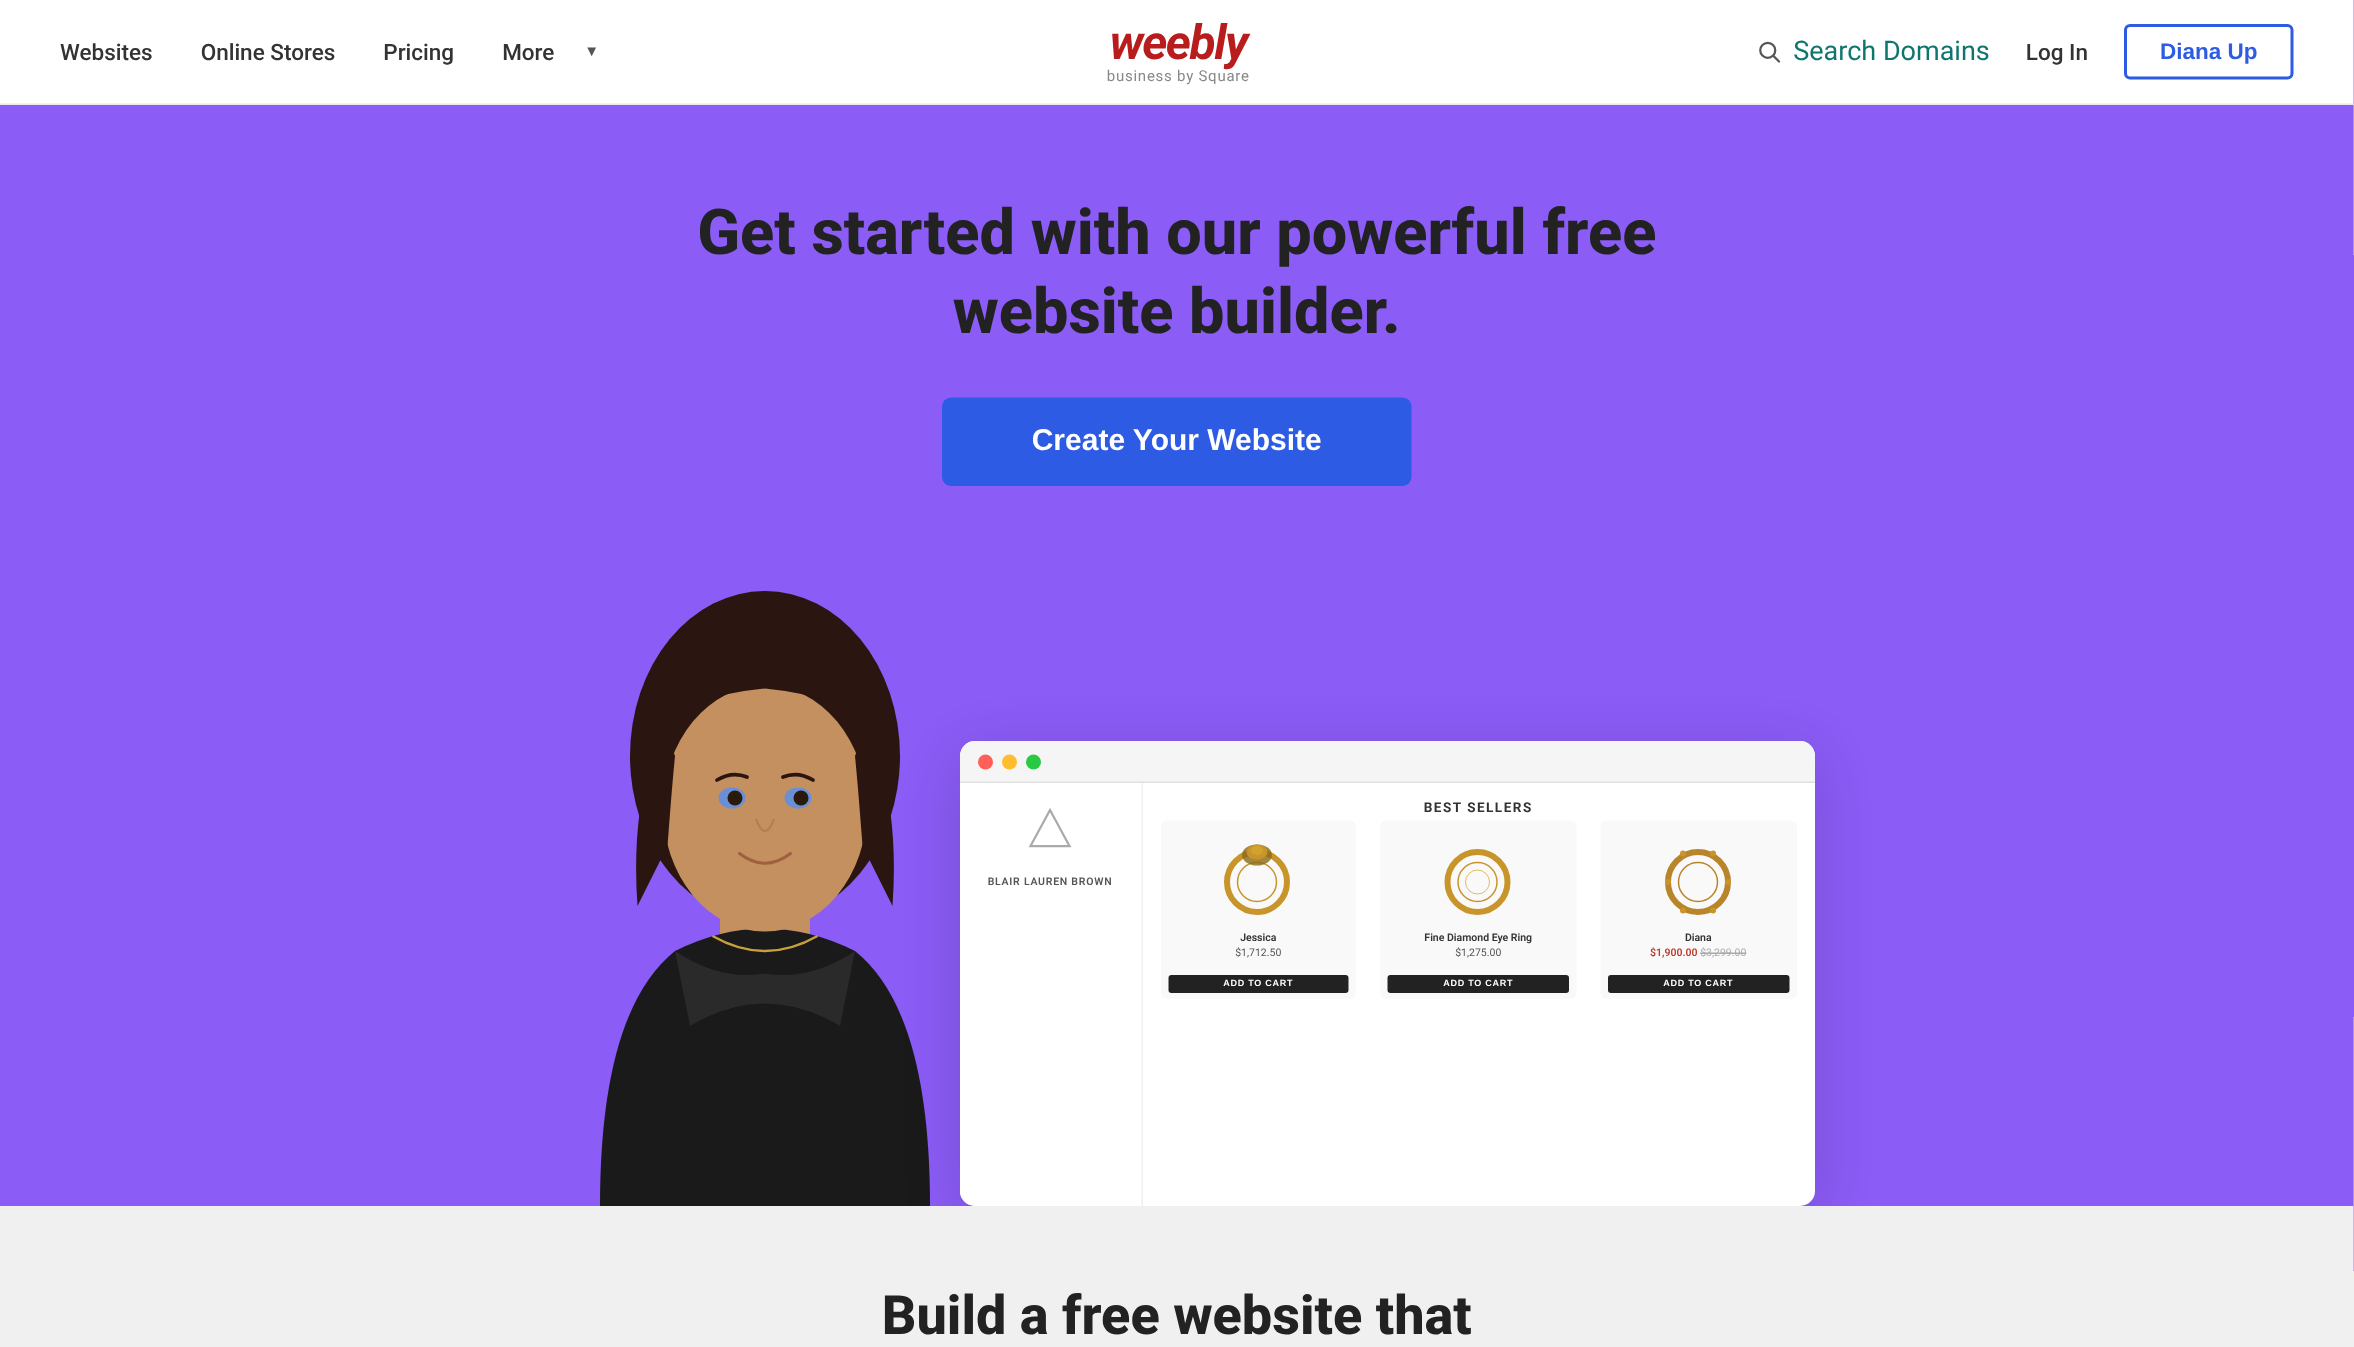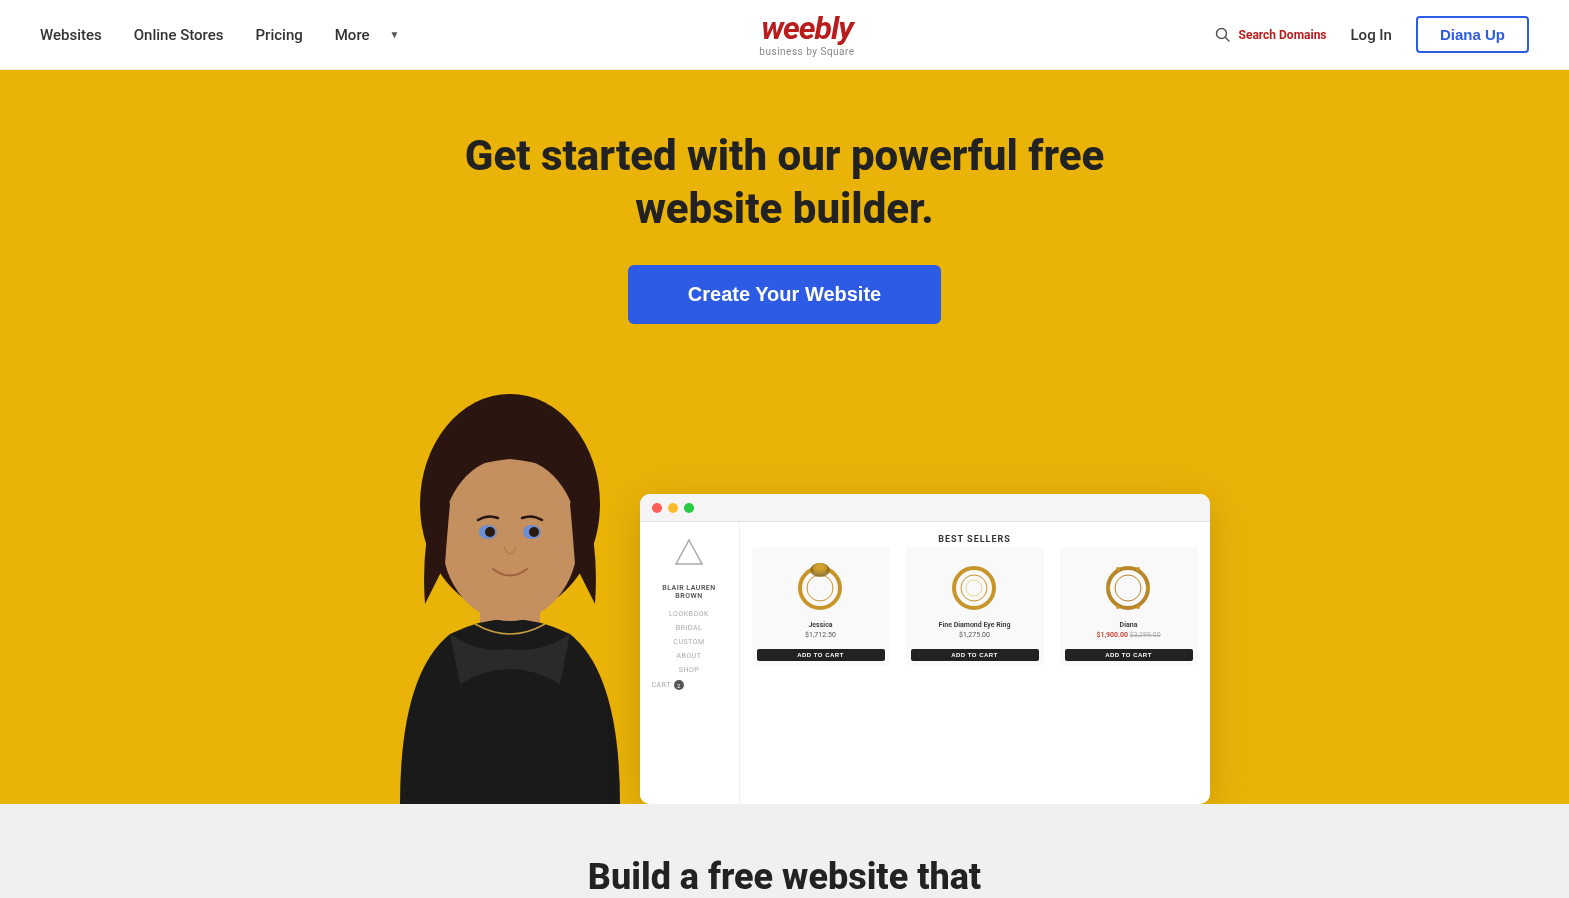--- a/index.html
+++ b/index.html
@@ -30,37 +30,37 @@
       font-size: 32px;
       font-weight: 700;
       color: #b91c1c;
       letter-spacing: -1px;
       font-style: italic;
       line-height: 1;
     }
     .logo-sub { font-size: 10px; color: #888; margin-top: 2px; letter-spacing: 0.5px; }
 
     .nav-right { display: flex; align-items: center; gap: 24px; }
-    .search-domains { display: flex; align-items: center; gap: 8px; color: #b91c1c; font-size: 12px; font-weight: 700; cursor: pointer; }
+    .search-domains { display: flex; align-items: center; gap: 8px; color: #0f766e; font-size: 18px; font-weight: 400; cursor: pointer; }
     .search-icon-svg { color: #555; }
     .login-link { text-decoration: none; color: #333; font-size: 15px; font-weight: 500; }
     .signup-btn {
       border: 2px solid #2d5be3;
       color: #2d5be3;
       background: transparent;
       padding: 8px 22px;
       border-radius: 4px;
       font-size: 15px;
       font-weight: 600;
       cursor: pointer;
     }
 
     
     .hero {
-      background: #eab308;
+      background: #8b5cf6;
       padding: 60px 40px 0;
       text-align: center;
       position: relative;
       overflow: hidden;
       min-height: 720px;
     }
     .hero-title {
       font-size: 42px;
       font-weight: 800;
       color: #222;
@@ -119,21 +119,21 @@
       padding: 0 12px;
       gap: 6px;
       border-bottom: 1px solid #e0e0e0;
     }
     .dot { width: 10px; height: 10px; border-radius: 50%; }
     .dot-red { background: #ff5f57; }
     .dot-yellow { background: #ffbd2e; }
     .dot-green { background: #28ca41; }
     .mockup-body { display: flex; height: calc(100% - 28px); }
     .mockup-sidebar {
-      width: 100px;
+      width: 122px;
       background: #fff;
       border-right: 1px solid #f0f0f0;
       padding: 16px 12px;
       flex-shrink: 0;
     }
     .sidebar-logo {
       margin-bottom: 12px;
     }
     .sidebar-brand-name { font-size: 7px; font-weight: 600; letter-spacing: 0.5px; color: #555; margin-top: 4px; }
     .sidebar-nav-item { font-size: 7px; color: #aaa; letter-spacing: 0.5px; margin-bottom: 6px; cursor: pointer; }
@@ -276,30 +276,20 @@
         <div class="dot dot-green"></div>
       </div>
       <div class="mockup-body">
         <div class="mockup-sidebar">
           <div class="sidebar-logo">
             <svg width="30" height="30" viewBox="0 0 30 30">
               <polygon points="15,2 28,26 2,26" fill="none" stroke="#aaa" stroke-width="1.5"></polygon>
             </svg>
           </div>
           <div class="sidebar-brand-name">BLAIR LAUREN BROWN</div>
-          <div style="margin-top:10px">
-            <div class="sidebar-nav-item">LOOKBOOK</div>
-            <div class="sidebar-nav-item">BRIDAL</div>
-            <div class="sidebar-nav-item">CUSTOM</div>
-            <div class="sidebar-nav-item">ABOUT</div>
-            <div class="sidebar-nav-item">SHOP</div>
-            <div class="sidebar-nav-item cart">
-              CART <span class="cart-badge">2</span>
-            </div>
-          </div>
         </div>
         <div class="mockup-main">
           <div class="mockup-section-title">BEST SELLERS</div>
           <div class="product-grid">
 
             <div class="product-card">
               <div class="product-img">
                 <svg width="55" height="65" viewBox="0 0 55 65">
                   <ellipse cx="27" cy="38" rx="20" ry="20" fill="none" stroke="#c8952a" stroke-width="4"></ellipse>
                   <ellipse cx="27" cy="38" rx="13" ry="13" fill="none" stroke="#c8952a" stroke-width="1"></ellipse>

